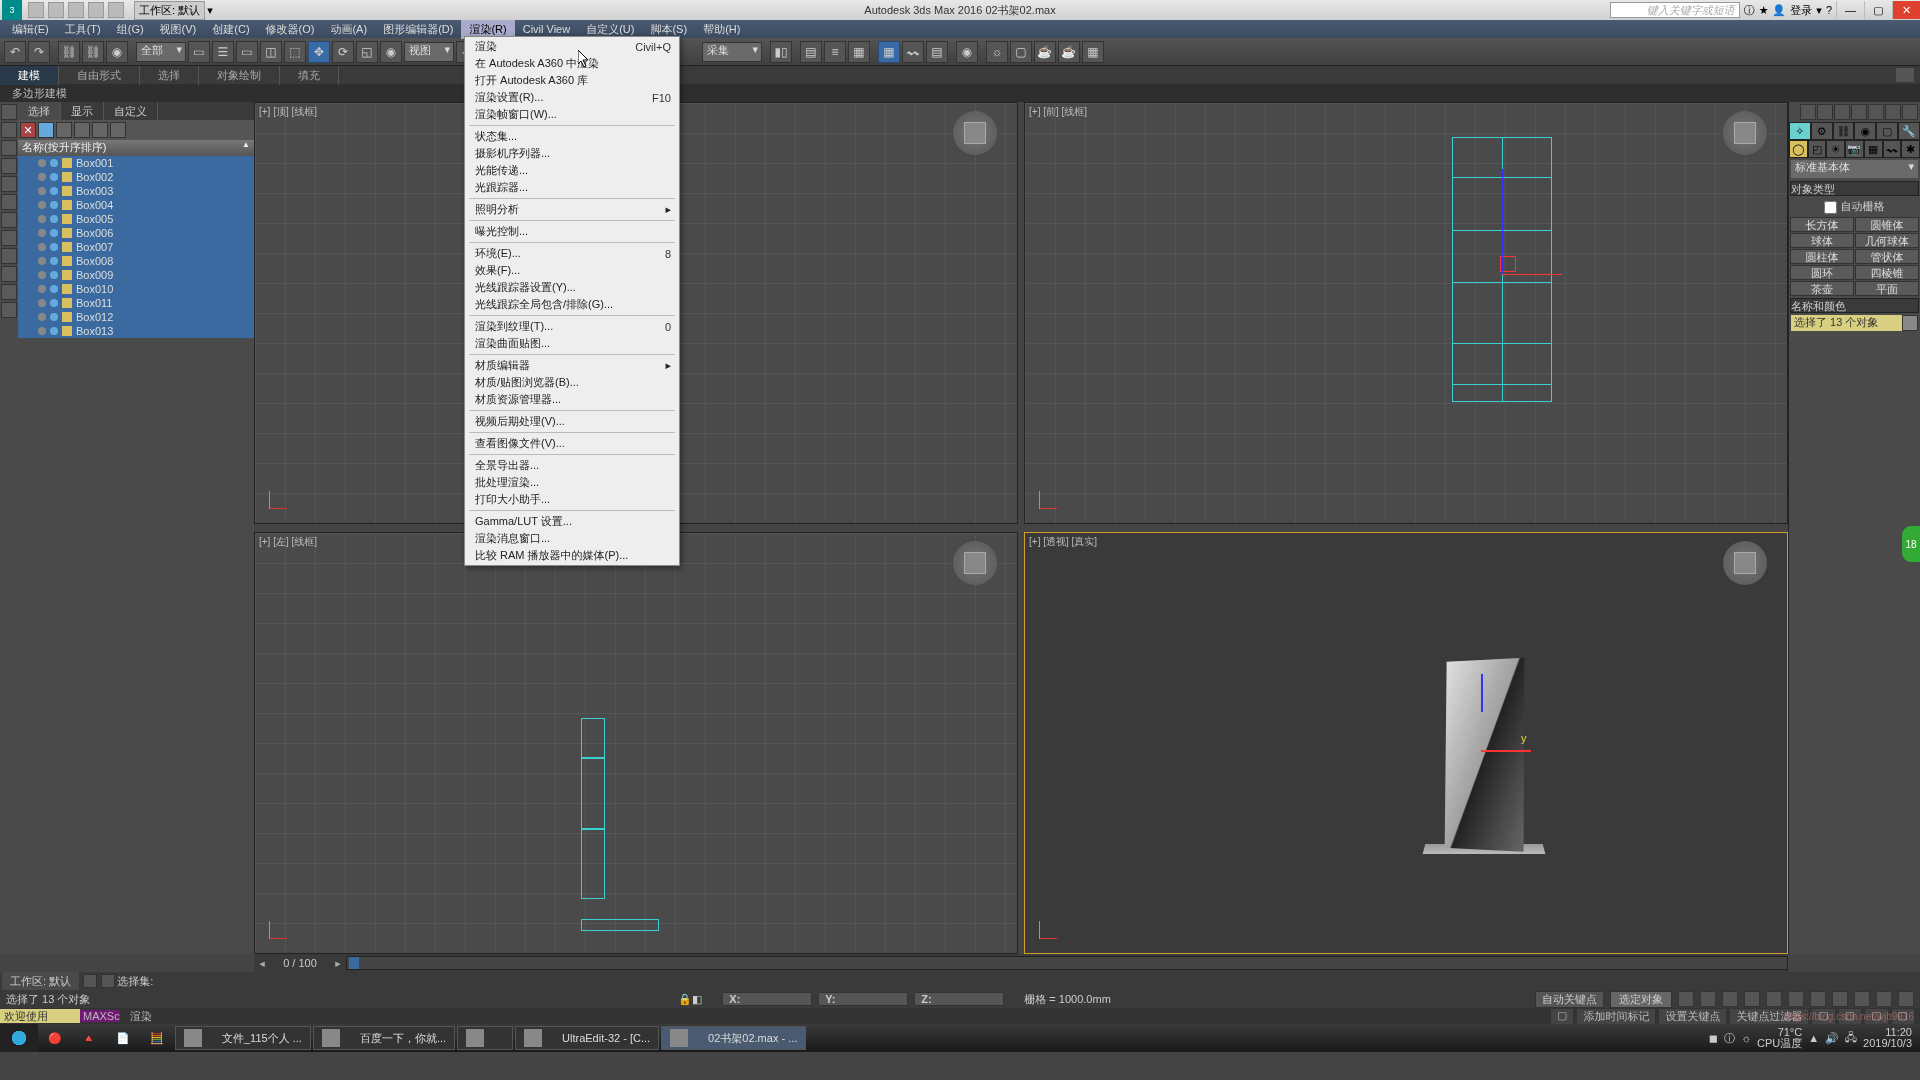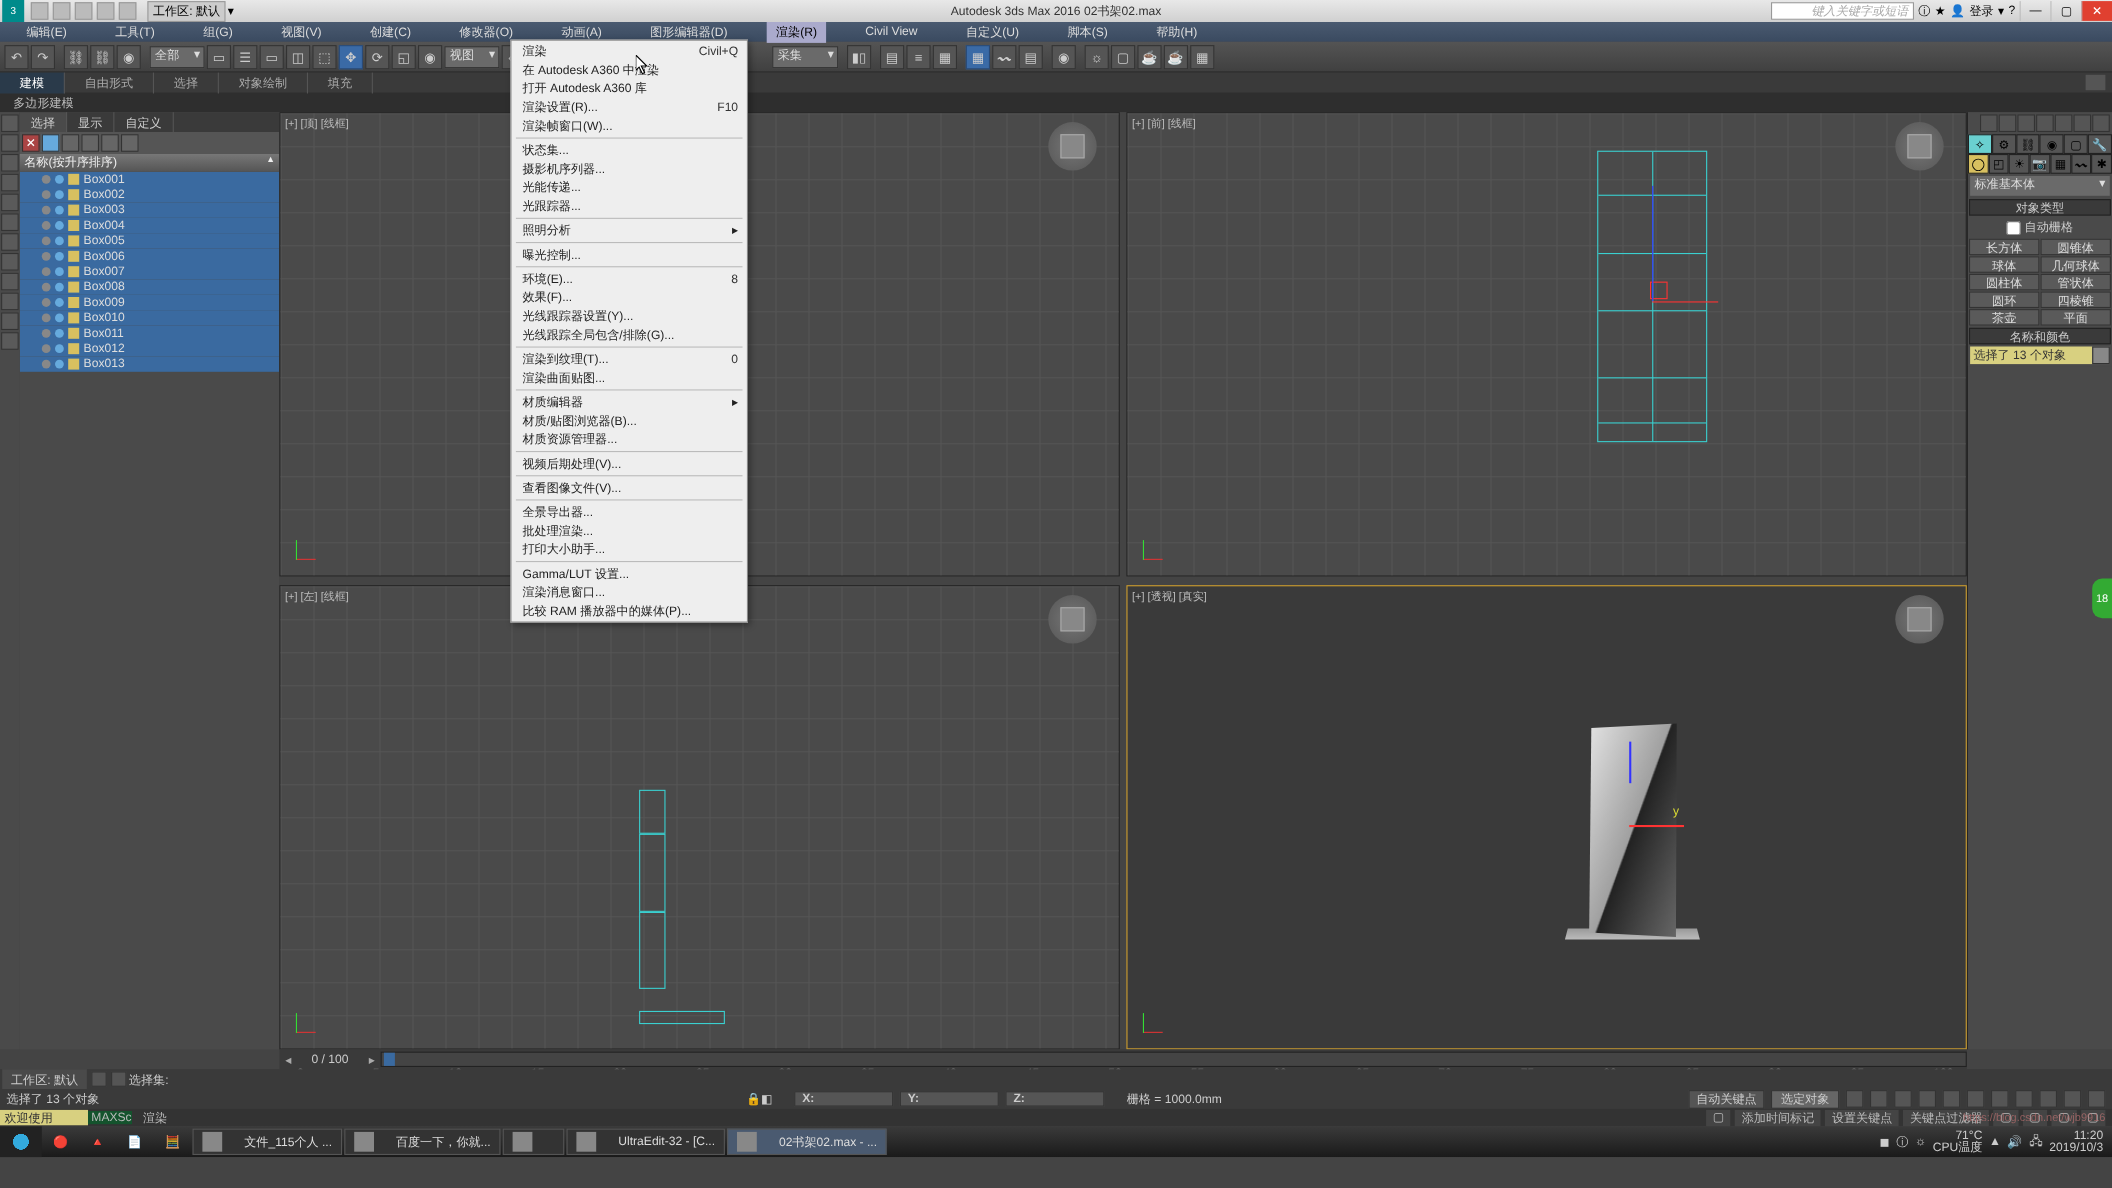--- a/index.html
+++ b/index.html
@@ -13,21 +13,21 @@
 .titlebar .ws { margin-left: 10px; display: flex; align-items: center; gap:2px;}
 .titlebar .ws .lbl { background:#ccc; padding:1px 4px; border:1px solid #999;}
 .titlebar .title { position:absolute; left:50%; transform:translateX(-50%); color:#333;}
 .titlebar .right { position:absolute; right:0; display:flex; align-items:center; gap:4px;text-align:right;}
 .titlebar .sbox { width:130px; height:16px; background:#fff; border:1px solid #999; font-style:italic; color:#aaa; padding:0 4px;}
 .titlebar .wbtns { display:flex;}
 .titlebar .wbtns span{ width:28px;height:18px;display:flex;align-items:center;justify-content:center;border-left:1px solid #bbb;}
 .titlebar .wbtns .cls{ background:#e04030;color:#fff;}
 
 
-.menubar { height: 18px; background: linear-gradient(#4a5a70,#3a4a60); display:flex; align-items:center; padding-left:16px;gap:28px; }
+.menubar { height: 18px; background: linear-gradient(#4a5a70,#3a4a60); display:flex; align-items:center; padding-left:4px; }
 .menubar span { color:#ddd; padding: 2px 8px; cursor:default;}
 .menubar span.open { background:#aac; color:#000;}
 
 
 .maintb { height: 28px; background: linear-gradient(#545454,#404040); border-bottom:1px solid #222; display:flex; align-items:center; padding:0 4px; gap:2px;}
 .maintb .btn { width:22px; height:22px; background:#555; border:1px solid #333; display:flex; align-items:center;justify-content:center; color:#ccc; font-size:12px;}
 .maintb .btn.on { background:#3a6aa6; border-color:#2a4a76;}
 .maintb .sep { width:4px;}
 .maintb .combo { height:20px; background:#6a6a6a; border:1px solid #333; color:#ddd; padding:0 16px 0 4px; position:relative;}
 .maintb .combo:after{content:"▾";position:absolute;right:3px;}
@@ -94,21 +94,21 @@
 
 .cmdp { width: 132px; background:#4a4a4a; border-left:1px solid #222; display:flex; flex-direction:column;}
 .cmdp .r1{ height:18px; background:#3a3a3a; display:flex;}
 .cmdp .r1 span{ flex:1; height:18px; border:1px solid #222; background:#555; display:flex;align-items:center;justify-content:center;}
 .cmdp .r2{ height:18px; display:flex;}
 .cmdp .r2 span{ flex:1; border:1px solid #222; background:#555; display:flex;align-items:center;justify-content:center;}
 .cmdp .r2 span.on{ background:#d8c060;}
 .cmdp .combo{ height:18px; background:#6a6a6a; margin:2px; color:#ddd; padding:0 4px; position:relative;}
 .cmdp .combo:after{content:"▾"; position:absolute; right:4px;}
 .cmdp .roll{ background:#4a4a4a;}
-.cmdp .rh{ height:15px; background:#3a3a3a; color:#ccc; text-align:center; border:1px solid #222; margin:1px;}
+.cmdp .rh{ height:15px; background:#3a3a3a; color:#ccc; border:1px solid #222; margin:1px;}
 .cmdp .chk{ padding:2px 0; text-align:center; color:#ccc;}
 .cmdp .chk input{vertical-align:middle;}
 .cmdp .bgrid{ display:grid; grid-template-columns:1fr 1fr; gap:1px; padding:1px;}
 .cmdp .bgrid span{ height:15px; background:#5a5a5a; border:1px solid #333; color:#ddd; text-align:center;}
 .cmdp .sel{ display:flex; margin:2px;}
 .cmdp .sel .t{ flex:1; height:16px; background:#d8d080; color:#333; padding:0 3px;}
 .cmdp .sel .sw{ width:16px; height:16px; background:#888; border:1px solid #333;}
 
 
 .timeline{ position:absolute; left:254px; right:132px; bottom:52px; height:18px; background:#3a3a3a; display:flex; align-items:center;}
@@ -125,21 +125,21 @@
 .bottom{ position:absolute; left:0; right:0; bottom:16px; height:18px; background:#3a3a3a; display:flex; align-items:center; color:#ccc;}
 .bottom .l{ width:254px; padding-left:6px;}
 .bottom .coord{ display:flex; gap:6px; margin-left:20px;}
 .bottom .coord span{ background:#555; border:1px solid #333; padding:0 6px; width:90px;}
 .bottom .r{ margin-left:auto; display:flex; align-items:center; gap:6px; padding-right:6px;}
 .bottom .r .combo{ background:#666; border:1px solid #333; padding:0 8px;}
 .bottom .r .tbtn{ width:16px;height:16px;background:#555;border:1px solid #333;}
 
 .bottom2{ position:absolute; left:0; right:0; bottom:0; height:16px; background:#333; display:flex; align-items:center; color:#bbb;}
 .bottom2 .wl{ width:80px; background:#d8d080; color:#333; padding:0 4px; height:14px;}
-.bottom2 .mx{ width:40px; background:#14532d; padding:0 3px;}
+.bottom2 .mx{ width:40px; background:#701a75; padding:0 3px;}
 .bottom2 .msg{ padding-left:10px;}
 .bottom2 .r{ margin-left:auto; display:flex; gap:4px; padding-right:6px;}
 .bottom2 .r span{ background:#444; padding:0 6px;} 
 
 .wintask{ position:absolute; left:0; right:0; bottom:0; height:28px; background:linear-gradient(#3a3a3a,#1a1a1a); display:flex; align-items:center;}
 body{height:1052px;} 
 .wintask{ bottom:0;}
 
 .timeline{ bottom: calc(28px + 52px);}
 .status{ bottom: calc(28px + 34px);}

